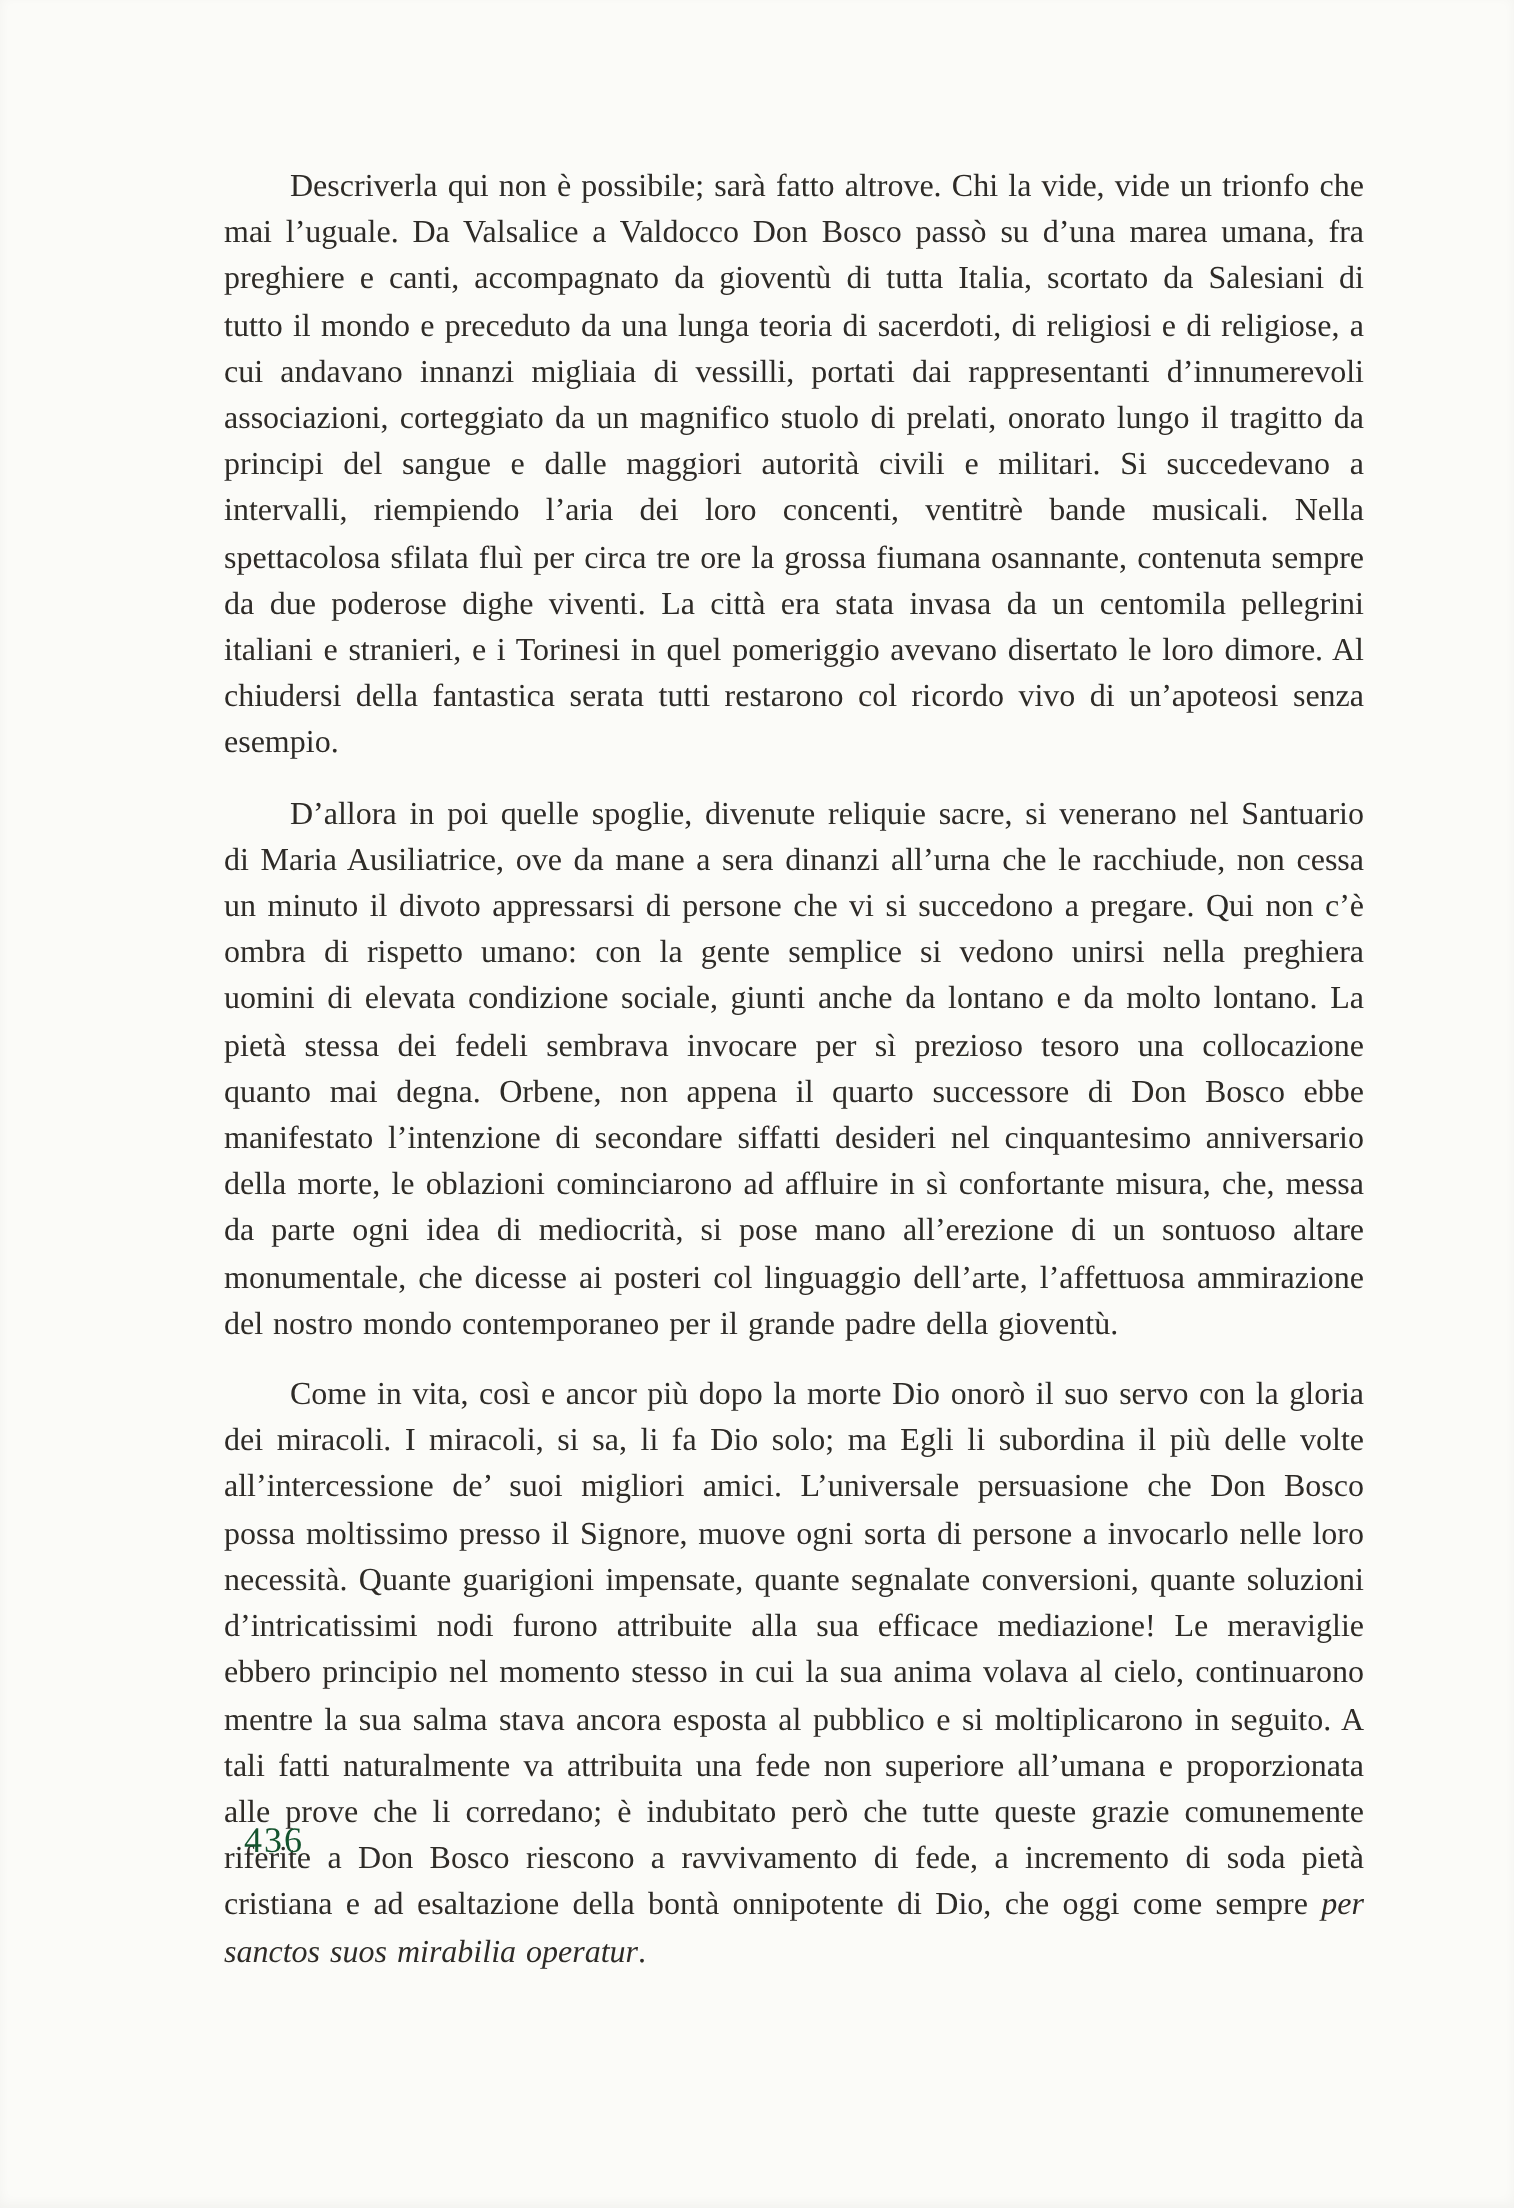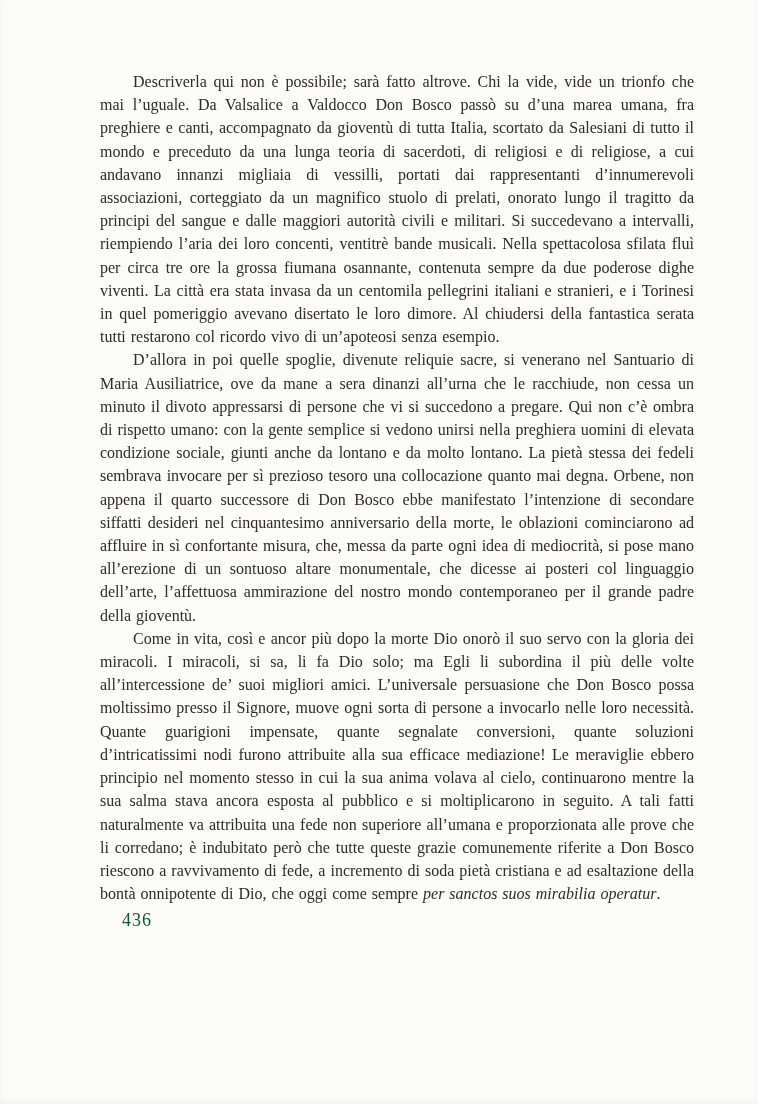--- a/index.html
+++ b/index.html
@@ -17,21 +17,21 @@
     overflow: hidden;
     box-shadow: inset 0 -2px 6px rgba(0,0,0,0.04);
   }
   .text-block {
     position: absolute;
     left: 100px;
     top: 70px;
     width: 594px;
   }
   .para {
-    margin: 0;
+    margin: 12px;
     font-size: 16px;
     line-height: 23.2px;
     color: #2e2b27;
     text-align: justify;
     text-indent: 33px;
     word-spacing: 1px;
     -webkit-font-smoothing: antialiased;
   }
   .latin {
   }

